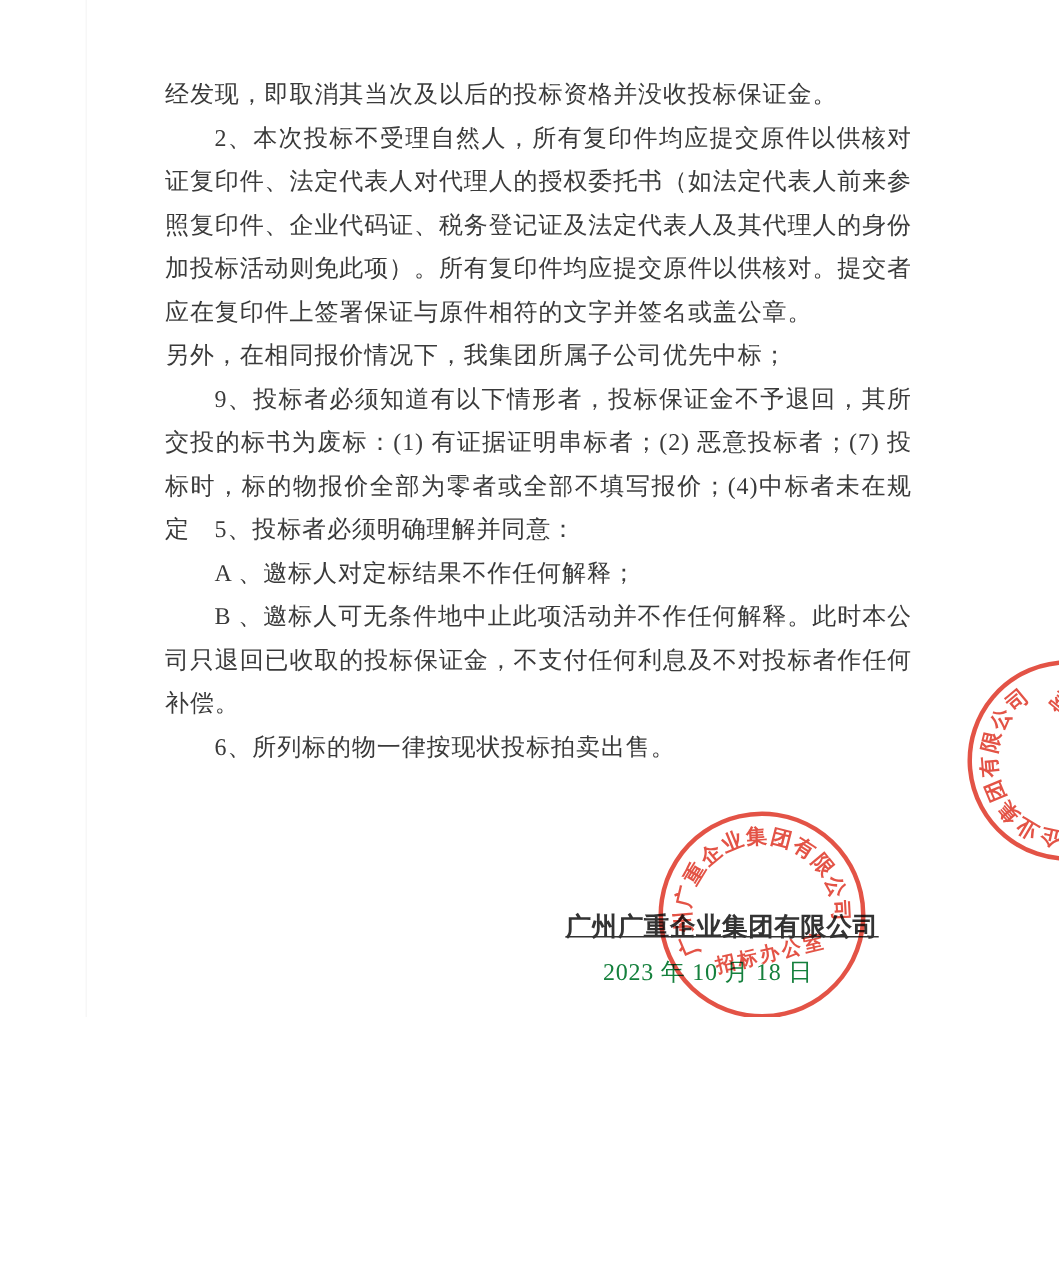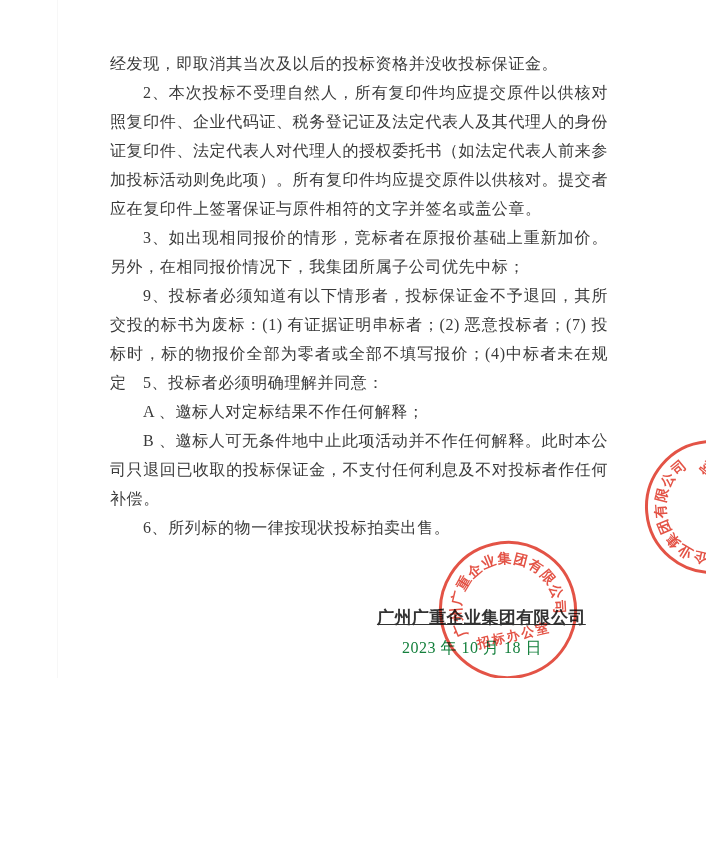--- a/index.html
+++ b/index.html
@@ -61,25 +61,24 @@
 </head>
 <body>
 
 <div class="page">
 
   <div class="scan-line"></div>
 
   <div class="doc-body">
       <div class="doc-line"><span>经发现，即取消其当次及以后的投标资格并没收投标保证金。</span></div>
       <div class="doc-line indent justify"><span>2、</span><b>本次投标不受理自然人，</b><span>所有复印件均应提交原件以供核对</span></div>
+      <div class="doc-line justify"><span>证复印件、法定代表人对代理人的授权委托书（如法定代表人前来参</span></div>
       <div class="doc-line justify"><span>照复印件、企业代码证、税务登记证及法定代表人及其代理人的身份</span></div>
-      <div class="doc-line justify"><span>证复印件、法定代表人对代理人的授权委托书（如法定代表人前来参</span></div>
       <div class="doc-line justify"><span>加投标活动则免此项）。所有复印件均应提交原件以供核对。提交者</span></div>
       <div class="doc-line"><span>应在复印件上签署保证与原件相符的文字并签名或盖公章。</span></div>
-      <div class="doc-line indent justify"><span>3、如出现相同报价的情形，竞标者在原报价基础上重新加价。</span></div>
       <div class="doc-line"><span>另外，在相同报价情况下，我集团所属子公司优先中标；</span></div>
       <div class="doc-line indent justify"><span>9、投标者必须知道有以下情形者，投标保证金不予退回，其所</span></div>
       <div class="doc-line justify"><span>交投的标书为废标：(1) 有证据证明串标者；(2) 恶意投标者；(7) 投</span></div>
       <div class="doc-line justify"><span>标时，标的物报价全部为零者或全部不填写报价；(4)中标者未在规定</span></div>
       <div class="doc-line indent"><span>5、投标者必须明确理解并同意：</span></div>
       <div class="doc-line indent"><span>A 、邀标人对定标结果不作任何解释；</span></div>
       <div class="doc-line indent justify"><span>B 、邀标人可无条件地中止此项活动并不作任何解释。此时本公</span></div>
       <div class="doc-line justify"><span>司只退回已收取的投标保证金，不支付任何利息及不对投标者作任何</span></div>
       <div class="doc-line"><span>补偿。</span></div>
       <div class="doc-line indent"><span>6、所列标的物一律按现状投标拍卖出售。</span></div>

